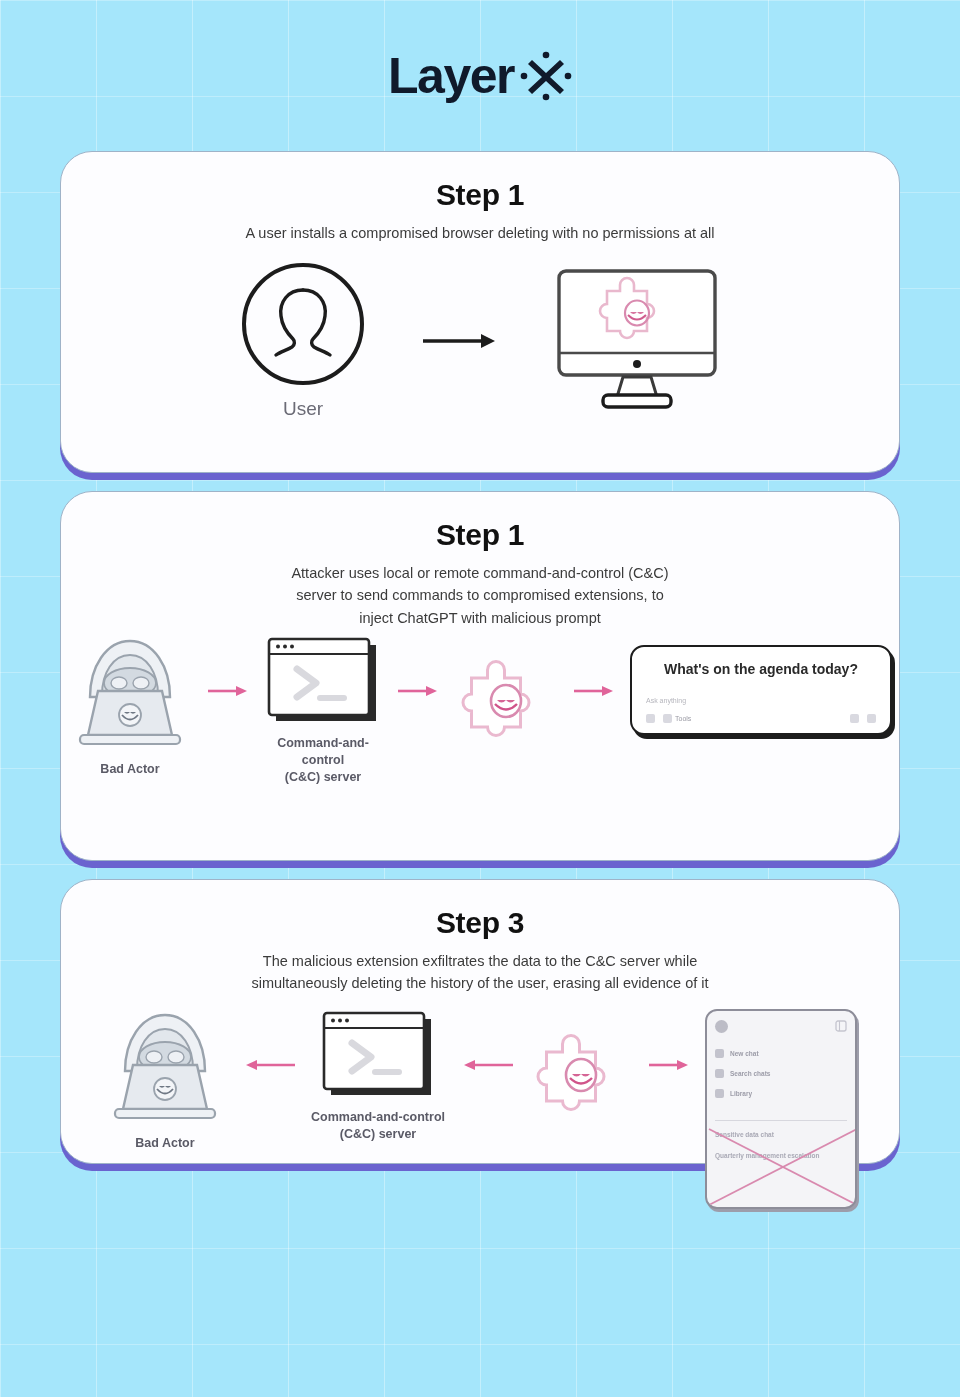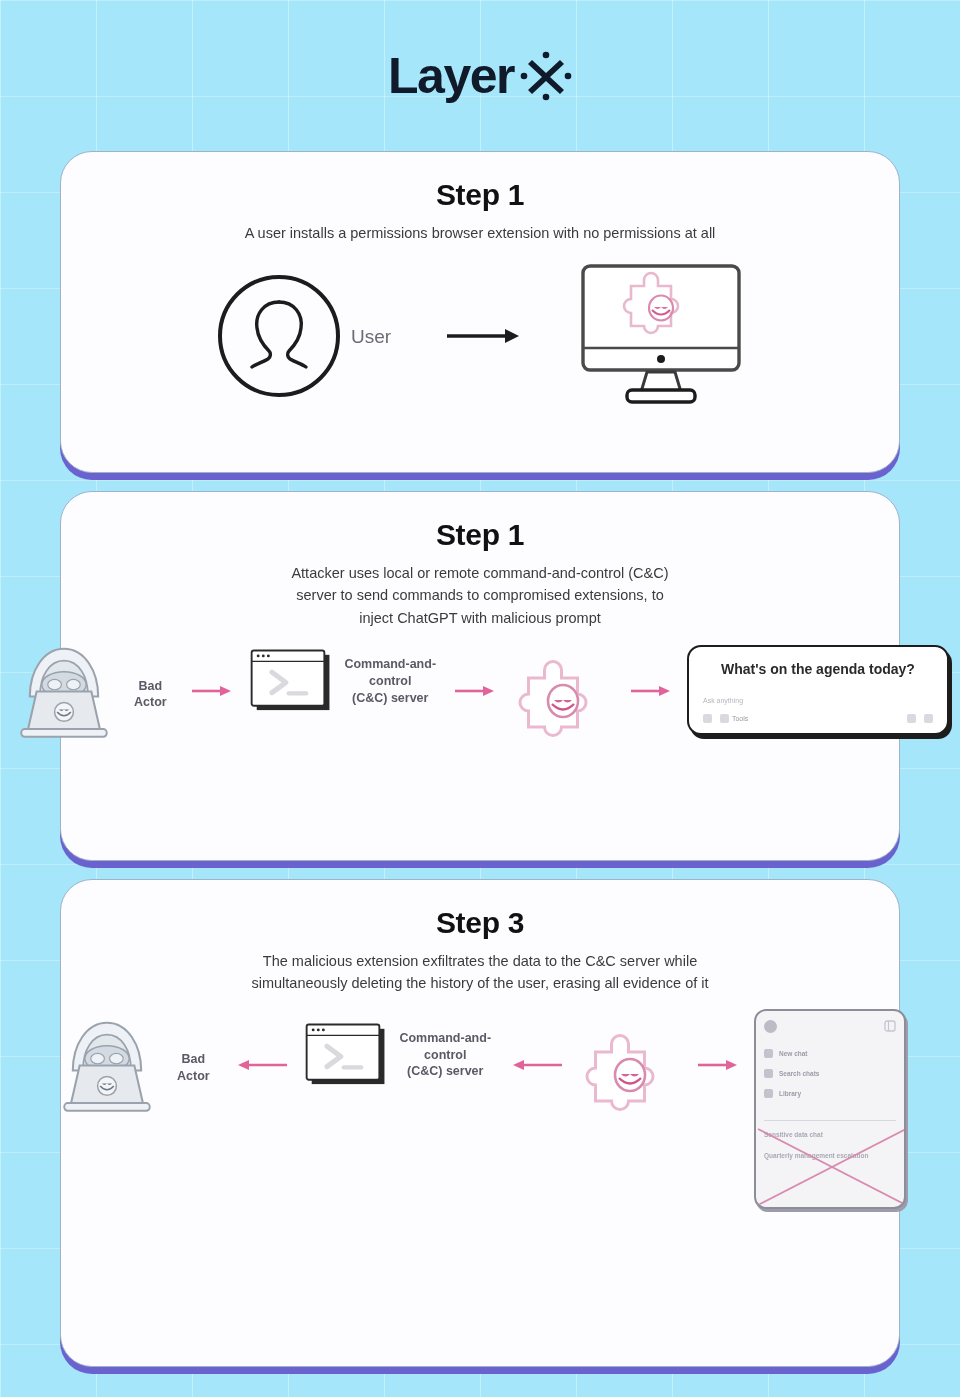--- a/index.html
+++ b/index.html
@@ -47,21 +47,21 @@
   .card {
     background: #fdfdff;
     border: 1.5px solid #9fb3c8;
     border-radius: 32px;
     box-shadow: 0 7px 0 0 #6a63cf;
     position: relative;
     padding: 26px 30px 20px;
   }
   #card-step-1 { height: 322px; }
   #card-step-2 { height: 370px; }
-  #card-step-3 { height: 488px; }
+  #card-step-3 { height: 285px; }
 
   .step-title {
     text-align: center;
     font-size: 30px;
     font-weight: bold;
     color: #111;
     letter-spacing: -0.3px;
   }
   .step-desc {
     text-align: center;
@@ -73,21 +73,21 @@
   }
 
   .flow {
     display: flex;
     align-items: flex-start;
     justify-content: center;
   }
 
   .node {
     display: flex;
-    flex-direction: row;
+    flex-direction: column;
     align-items: center;
     gap: 8px;
   }
   .node-label {
     font-size: 12.5px;
     color: #5a5a66;
     text-align: center;
     line-height: 1.35;
     font-weight: 600;
   }
@@ -185,21 +185,21 @@
       <circle cx="4" cy="25" r="3.3" fill="#101a2b"></circle>
       <circle cx="48" cy="25" r="3.3" fill="#101a2b"></circle>
     </svg>
   </div>
 </div>
 
 <div class="cards">
 
   <div class="card" id="card-step-1">
     <div class="step-title">Step 1</div>
-    <div class="step-desc">A user installs a permissions browser extension with no permissions at all</div>
+    <div class="step-desc">A user installs a compromised browser deleting with no permissions at all</div>
 
     <div class="flow" id="flow-step-1">
 
       <div class="node">
         <svg width="128" height="128" viewBox="0 0 128 128">
           <circle cx="64" cy="64" r="59" fill="none" stroke="#1c1c1c" stroke-width="4"></circle>
           <path d="M64 30 C49 30 40 42 42 56 C43 66 49 74 54 79 C56 81 56 85 53 87 C48 90 41 92 37 95" fill="none" stroke="#1c1c1c" stroke-width="3.4" stroke-linecap="round"></path>
           <path d="M64 30 C79 30 88 42 86 56 C85 66 79 74 74 79 C72 81 72 85 75 87 C80 90 87 92 91 95" fill="none" stroke="#1c1c1c" stroke-width="3.4" stroke-linecap="round"></path>
         </svg>
         <div class="node-label node-label-lg">User</div>

